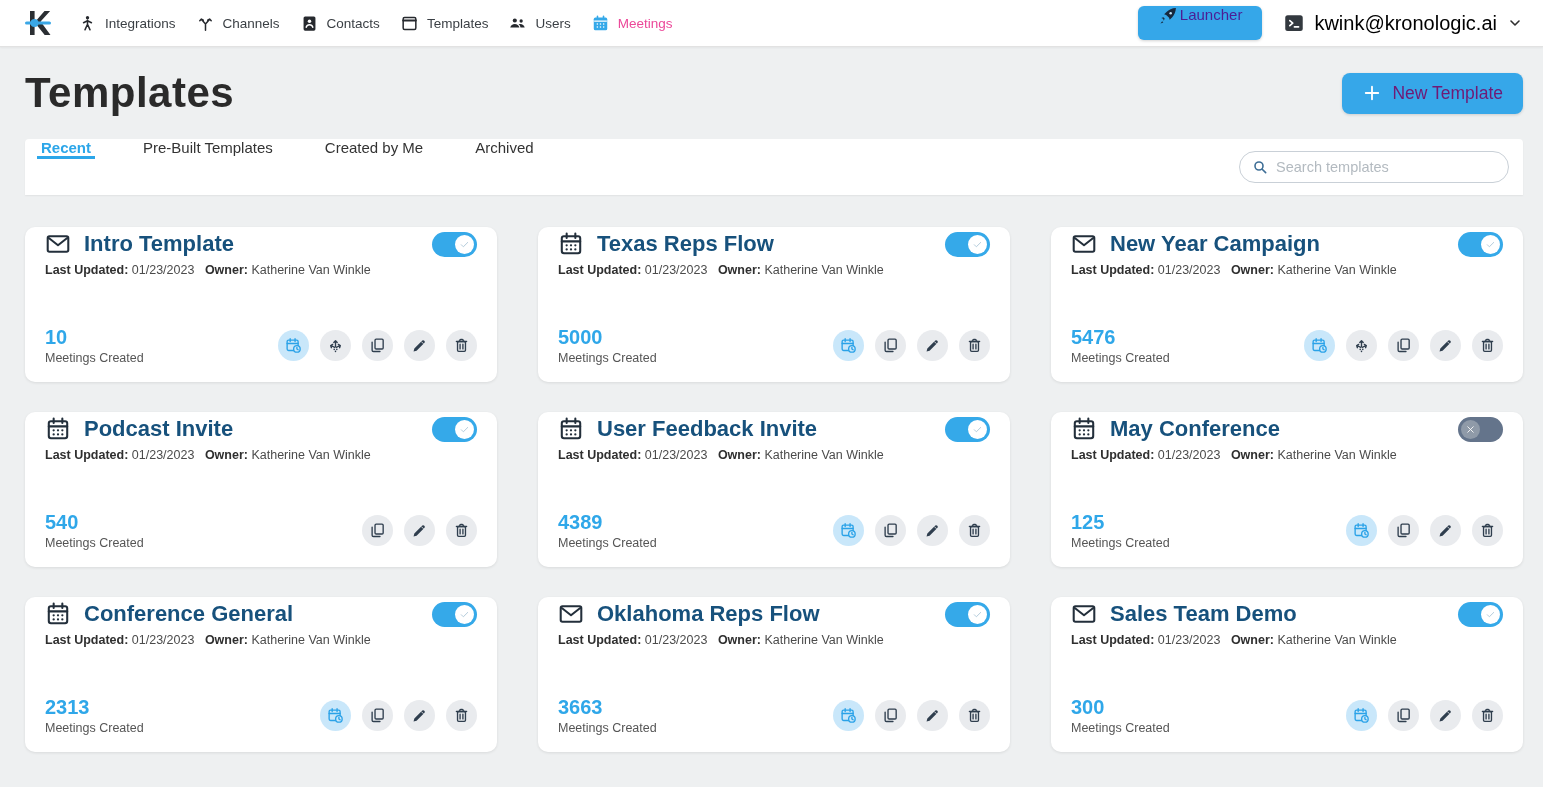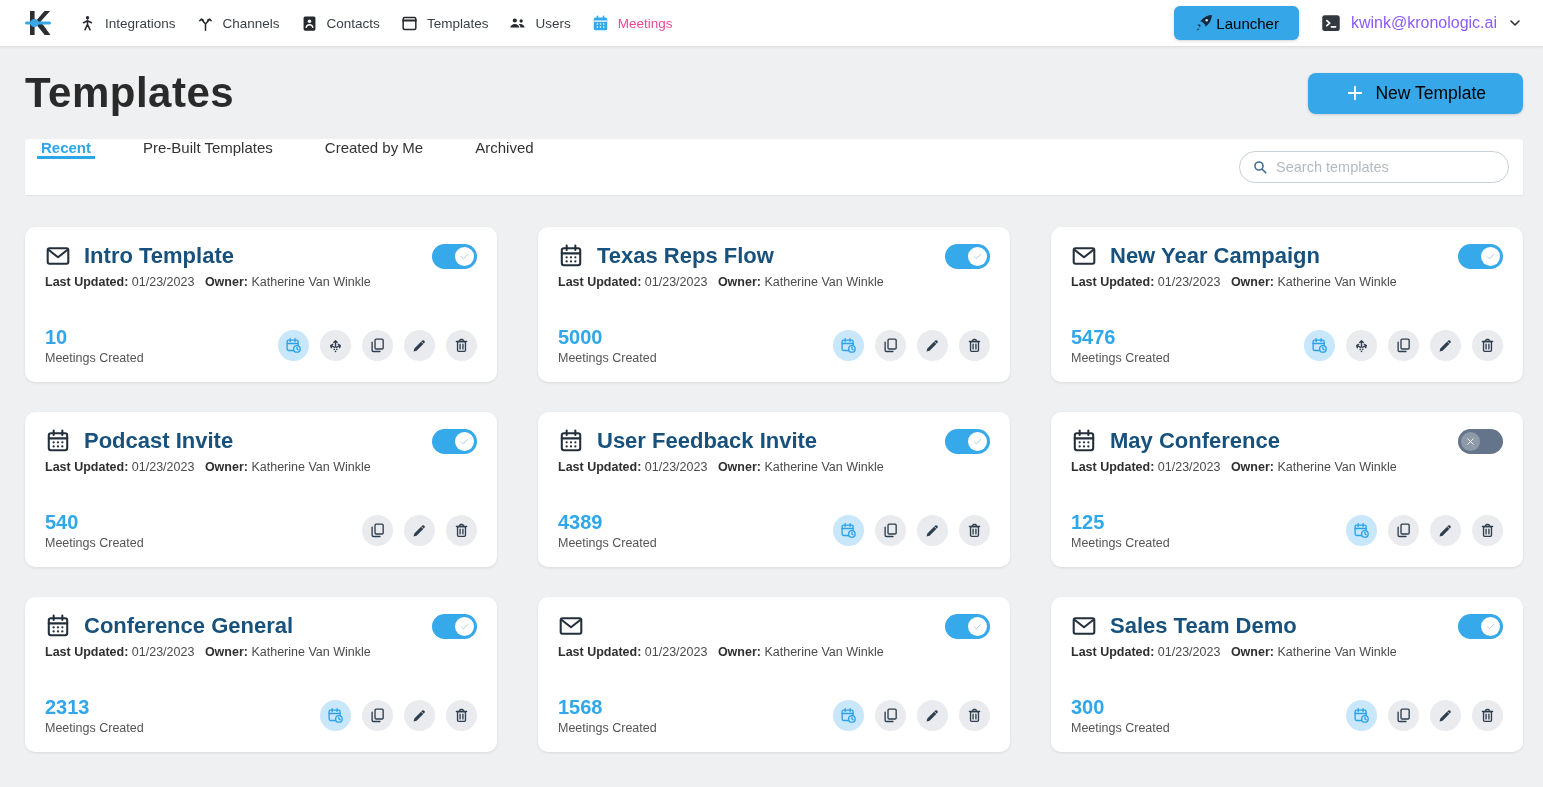--- a/index.html
+++ b/index.html
@@ -19,37 +19,37 @@
   .logo { width: 30px; height: 30px; margin: 0 24px 0 4px; flex: 0 0 auto; }
   .nav-items { display: flex; align-items: center; gap: 20px; }
   .nav-item { display: flex; align-items: center; gap: 8px; font-size: 13.5px;
     color: #3a3f44; cursor: pointer; font-weight: 400; }
   .nav-item .ico { width: 19px; height: 19px; display: flex; color: #26292e; }
   .nav-item.active { color: #ec4899; }
   .nav-item.active .ico { color: #35a9e9; }
   .topnav-right { margin-left: auto; display: flex; align-items: center; gap: 22px; }
   .launcher-btn {
     background: #35a7e9; border: none; border-radius: 6px; height: 34px;
-    padding: 0 20px; display: flex; align-items: center; gap: 2px;
-    color: #000000; font-size: 15px; cursor: pointer; font-family: inherit;
+    padding: 0 20px; display: flex; align-items: flex-start; gap: 2px;
+    color: #4c1d95; font-size: 15px; cursor: pointer; font-family: inherit;
     box-shadow: 0 1px 3px rgba(0,0,0,.18);
   }
   .launcher-btn .ico { width: 20px; height: 20px; color: #17293e; }
   .account { display: flex; align-items: center; gap: 10px; cursor: pointer; }
   .account .ico-box { width: 20px; height: 18px; }
-  .account-email { font-size: 16px; color: #8b5cf6; }
+  .account-email { font-size: 20px; color: #000000; }
   .account .chev { width: 16px; height: 16px; color: #2f2f2f; }
 
   
   .content { padding: 0 20px 0 25px; }
   .page-header { display: flex; align-items: center; margin-top: 22px; }
   .page-title { font-size: 42px; font-weight: 700; color: #2a2a2a; letter-spacing: .5px; }
   .new-template-btn {
-    margin-left: auto; background: #36a7e9; color: #000000; border: none;
-    border-radius: 8px; height: 41px; padding: 0 37px; font-size: 17.5px;
+    margin-left: auto; background: #36a7e9; color: #701a75; border: none;
+    border-radius: 8px; height: 41px; padding: 0 20px; font-size: 17.5px;
     display: flex; align-items: center; gap: 10px; cursor: pointer;
     font-family: inherit; box-shadow: 0 1px 3px rgba(0,0,0,.15);
   }
   .new-template-btn .ico { width: 20px; height: 20px; color: #fff; }
 
   
   .tabstrip {
     margin-top: 22px; background: #fff; height: 56px; display: flex;
     align-items: flex-start; border-radius: 4px 4px 0 0;
     box-shadow: 0 1px 2px rgba(0,0,0,.06);
@@ -65,21 +65,21 @@
   }
   .searchbox .ico { width: 16px; height: 16px; color: #3e6e96; flex: 0 0 auto; }
   .searchbox input { border: none; outline: none; flex: 1; font-size: 14.5px;
     font-family: inherit; color: #333; background: transparent; }
   .searchbox input::placeholder { color: #b3bac0; }
 
   
   .cards { margin-top: 32px; display: grid; grid-template-columns: repeat(3, 1fr);
     column-gap: 41px; row-gap: 30px; }
   .card { background: #fff; border-radius: 10px; height: 155px;
-    padding: 16px 20px 17px 20px; display: flex; flex-direction: column;
+    padding: 4px 20px 17px 20px; display: flex; flex-direction: column;
     box-shadow: 0 1px 3px rgba(0,0,0,.09); }
   .card-head { display: flex; align-items: center; gap: 13px; }
   .card-title-icon { width: 26px; height: 26px; color: #232f3b; flex: 0 0 auto; }
   .card-title { font-size: 22px; font-weight: 700; color: #17517c; white-space: nowrap; }
   .card-meta { margin-top: 6px; font-size: 12.5px; color: #4b4b4b; }
   .card-meta b { color: #2f2f2f; font-weight: 700; }
   .card-meta .owner-label { margin-left: 7px; }
   .card-bottom { margin-top: auto; display: flex; align-items: center; }
   .count-num { font-size: 20px; font-weight: 700; color: #2fa7e9; }
   .count-label { font-size: 12.5px; color: #555; margin-top: 2px; }
@@ -768,37 +768,38 @@
           </div>
     </div>
   </article>
 
   <article class="card">
     <div class="card-head">
       <span class="card-title-icon"><svg viewBox="0 0 24 24" fill="none" stroke="currentColor" stroke-width="1.9" stroke-linecap="round" stroke-linejoin="round">
               <rect x="2.5" y="4.8" width="19" height="14.4" rx="1.6"></rect>
               <path d="M3.5 6.5L12 13.2 20.5 6.5"></path>
             </svg></span>
+      <h2 class="card-title">Oklahoma Reps Flow</h2>
       <div class="toggle on">
         <span class="knob">
               <svg viewBox="0 0 24 24" fill="none" stroke="currentColor" stroke-width="1.9" stroke-linecap="round" stroke-linejoin="round">
                 <path d="M5 12.5l4.5 4.5L19 7.5"></path>
               </svg>
             </span>
       </div>
     </div>
     <div class="card-meta">
       <b>Last Updated:</b>
       <span> 01/23/2023</span>
       <b class="owner-label">Owner:</b>
       <span> Katherine Van Winkle</span>
     </div>
     <div class="card-bottom">
       <div>
-        <div class="count-num">1568</div>
+        <div class="count-num">3663</div>
         <div class="count-label">Meetings Created</div>
       </div>
       <div class="actions">
             <button class="action primary">
               <span style="display:flex">
                 <svg viewBox="0 0 24 24" fill="none" stroke="currentColor" stroke-width="1.9" stroke-linecap="round" stroke-linejoin="round">
                   <rect x="3" y="4.5" width="15.5" height="14.5" rx="2"></rect>
                   <path d="M3 9.2h15.5M7.3 2.4v4M14.2 2.4v4"></path>
                   <circle cx="16.8" cy="16.8" r="4.6" fill="#c9e7fa"></circle>
                   <path d="M16.8 14.6v2.3l1.7 1.2"></path>

